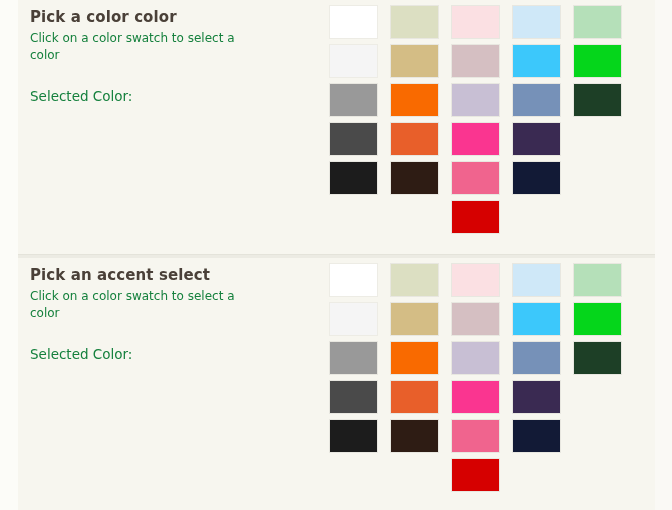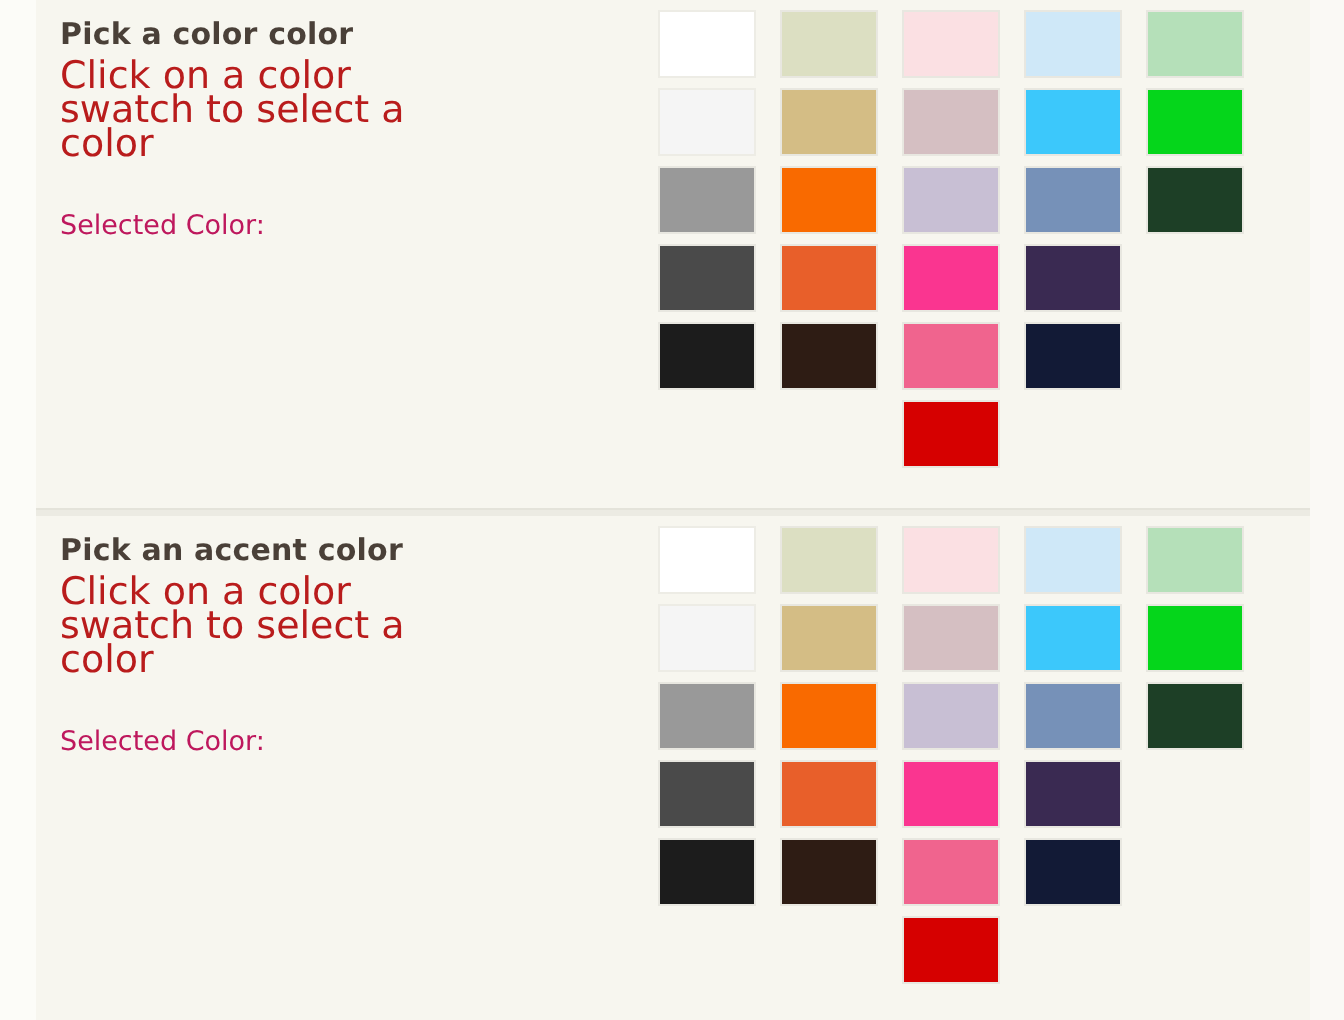--- a/index.html
+++ b/index.html
@@ -60,29 +60,29 @@
   }
   .panel-heading {
     font-size: 15px;
     font-weight: bold;
     color: #4a4038;
     margin: 0 0 4px 0;
     letter-spacing: 0.1px;
     line-height: 18px;
   }
   .panel-instruction {
-    font-size: 19px;
-    color: #b91c1c;
+    font-size: 12px;
+    color: #15803d;
     line-height: 17px;
     margin: 0;
     max-width: 210px;
   }
   .selected-color-label {
     font-size: 13.5px;
-    color: #be185d;
+    color: #15803d;
     margin-top: 24px;
     line-height: 17px;
   }
   .selected-color-row {
     display: flex;
     align-items: center;
     gap: 8px;
   }
   .selected-color-preview {
     width: 0;
@@ -165,21 +165,21 @@
           <div class="swatch" style="background: rgb(5, 214, 27);"></div>
           <div class="swatch" style="background: rgb(29, 63, 38);"></div>
         </div>
       </div>
   </section>
 
   <div class="panel-divider"></div>
 
   <section class="panel panel-accent">
     <div class="panel-text">
-      <h2 class="panel-heading">Pick an accent color</h2>
+      <h2 class="panel-heading">Pick an accent select</h2>
       <p class="panel-instruction">Click on a color swatch to select a color</p>
       <div class="selected-color-label selected-color-row">
         <span>Selected Color:</span>
         <span class="selected-color-preview"></span>
       </div>
     </div>
     <div class="swatch-grid">
         <div class="swatch-col">
           <div class="swatch light-edge" style="background: rgb(255, 255, 255);"></div>
           <div class="swatch light-edge" style="background: rgb(245, 245, 245);"></div>

